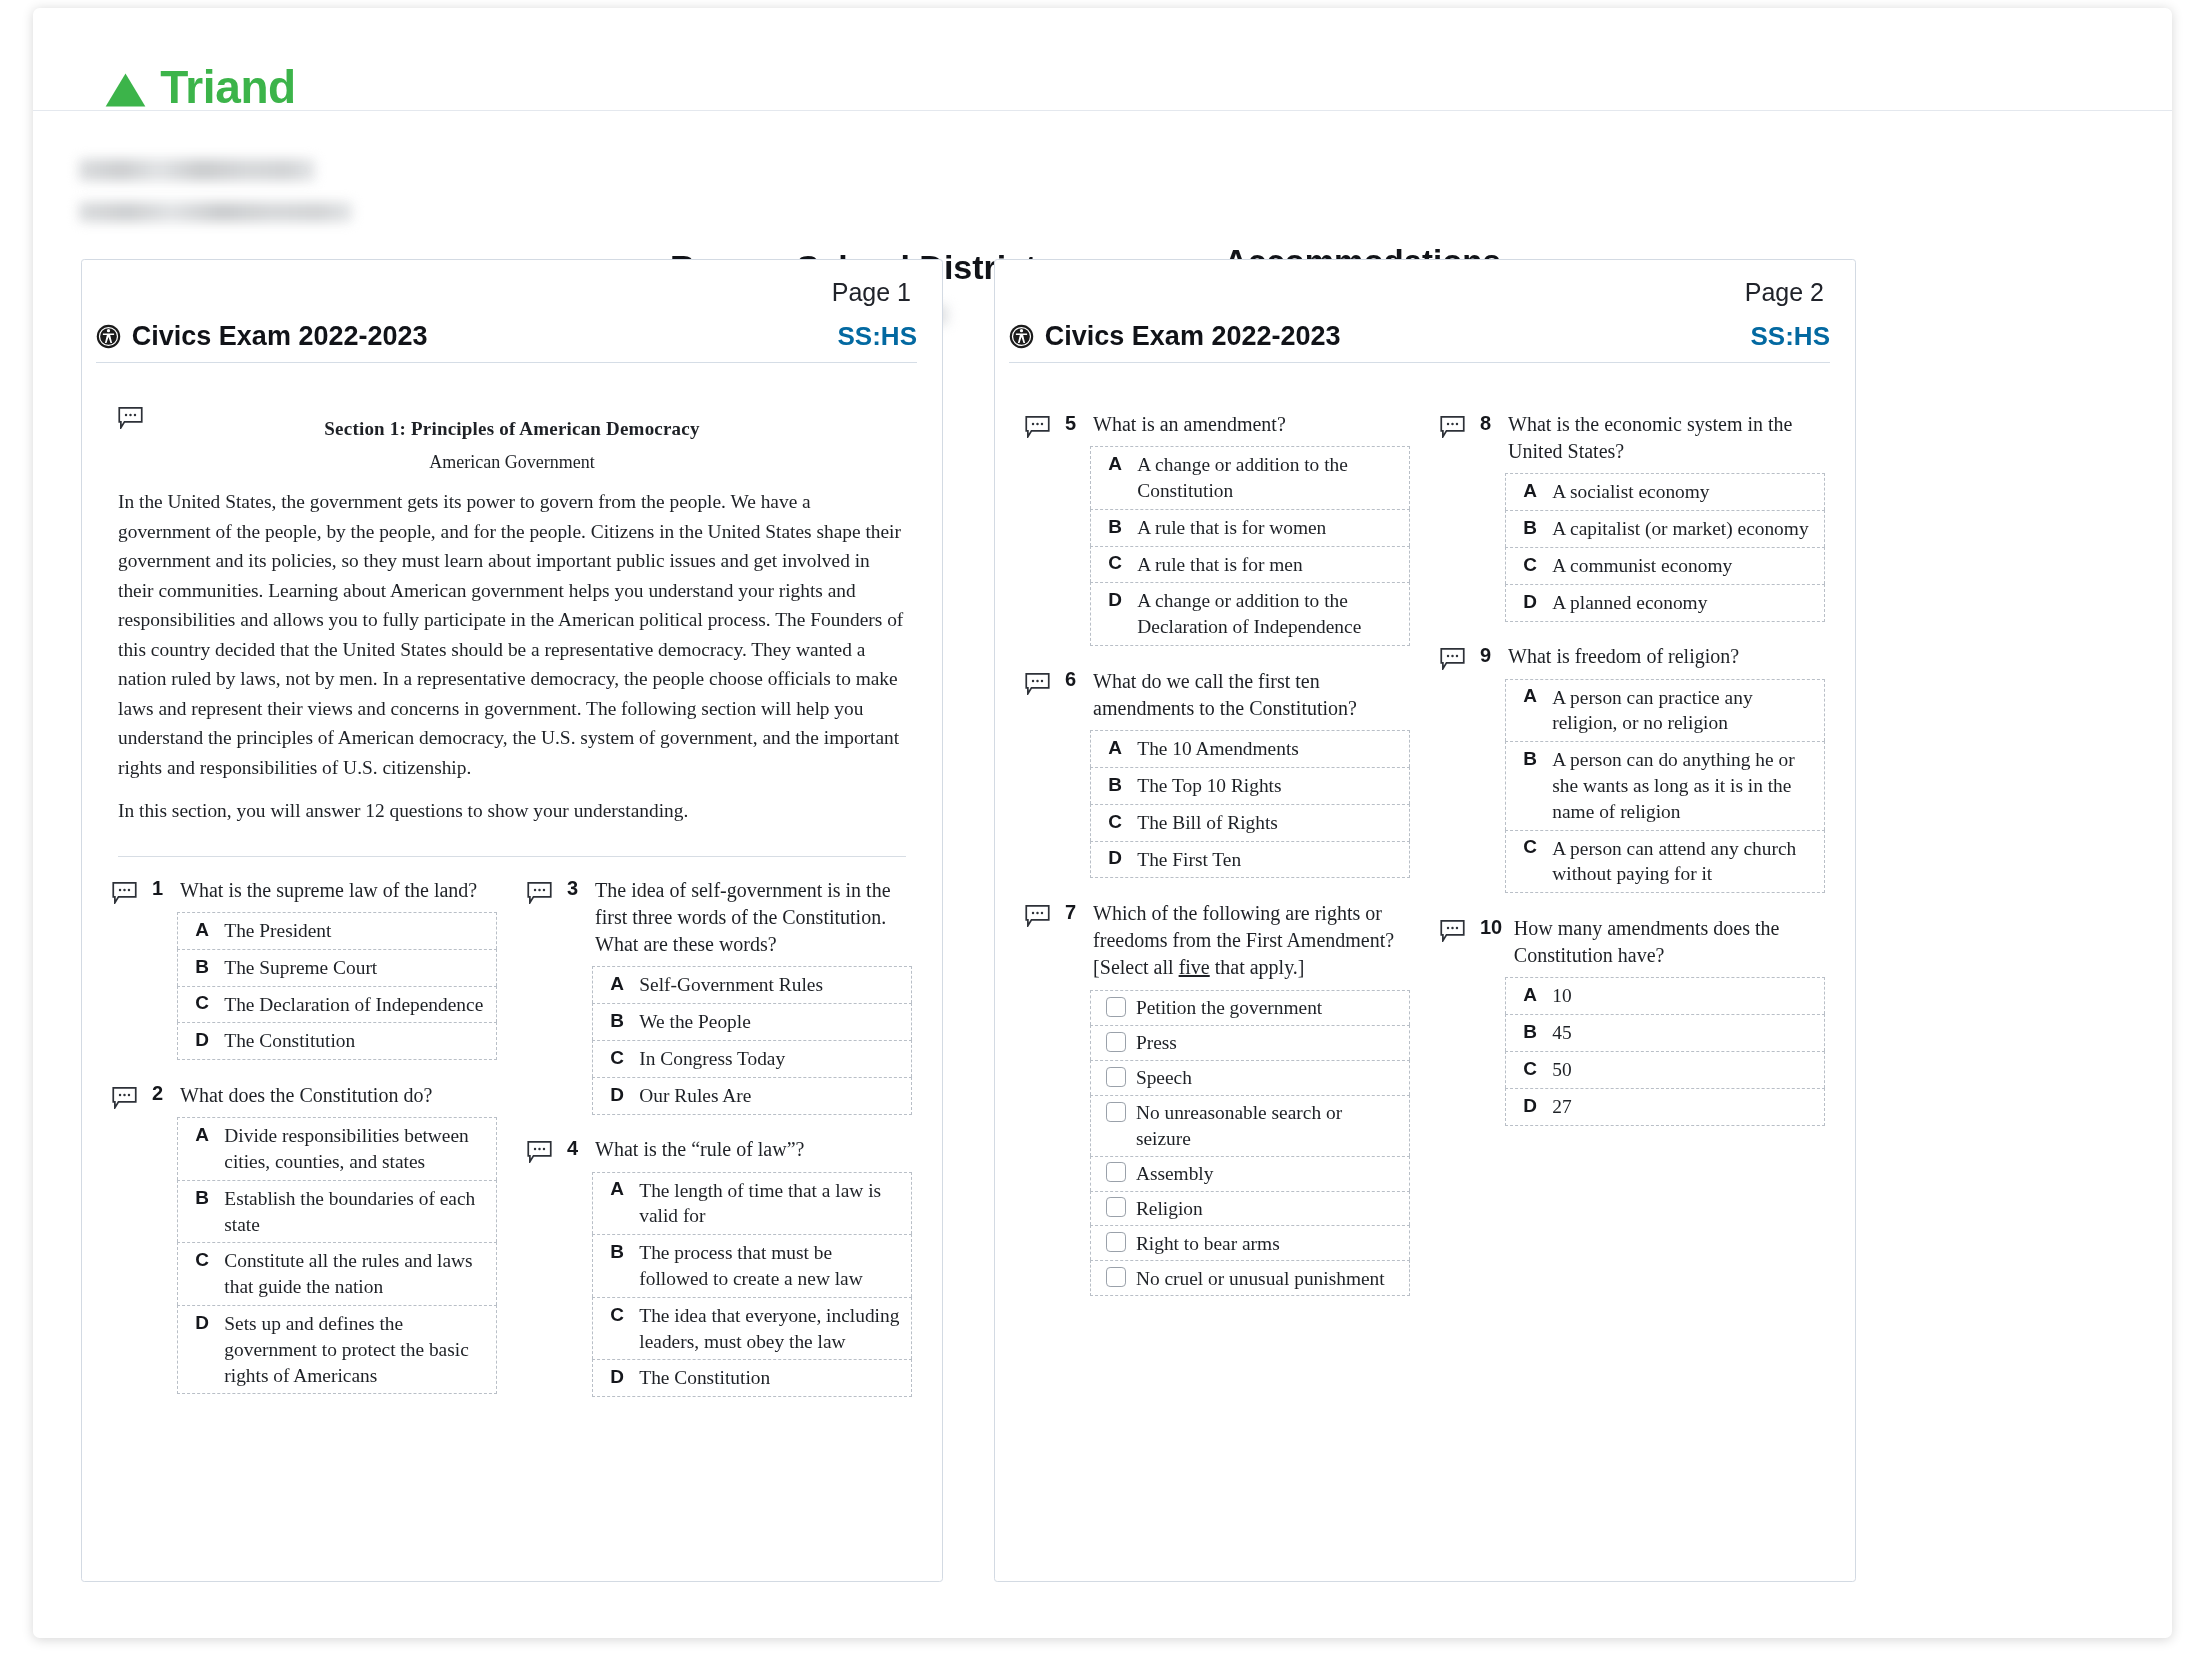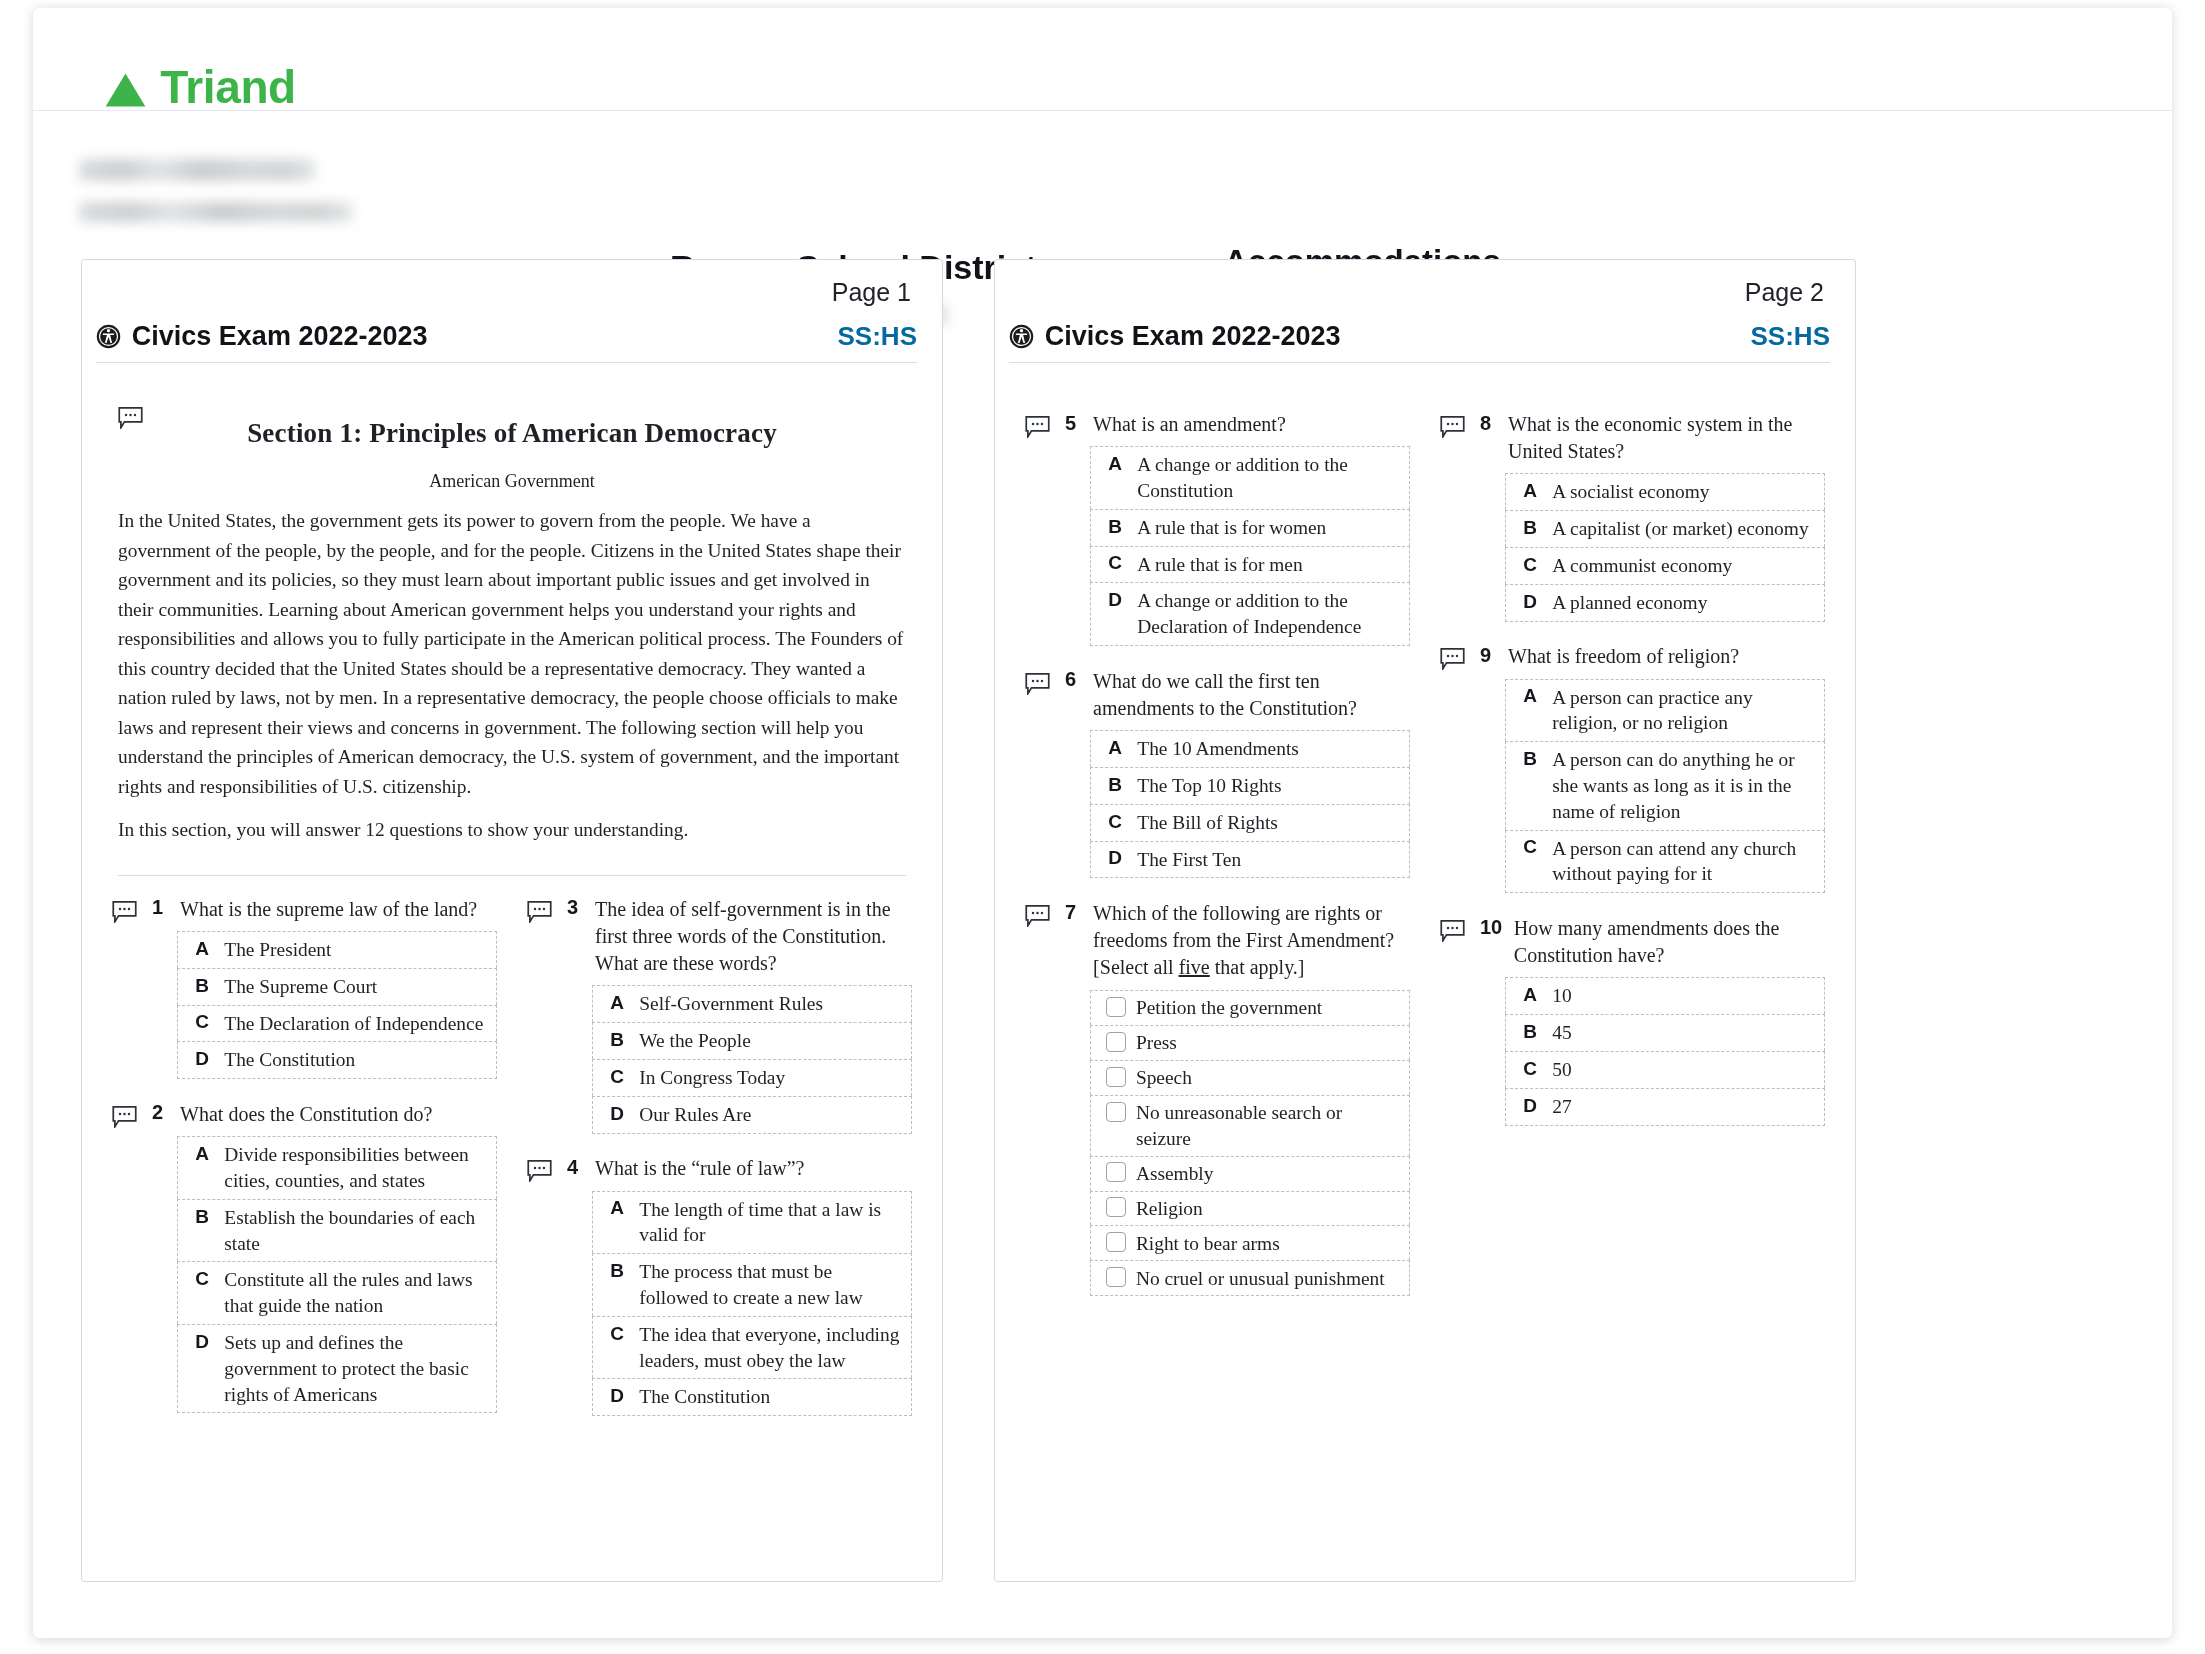--- a/index.html
+++ b/index.html
@@ -184,30 +184,30 @@
     padding: 20.7px 36px 0 36px;
   }
   .bubble {
     width: 25px; height: 22px;
     flex: 0 0 auto;
     display: block;
   }
   .intro-bubble { position: absolute; left: 36px; top: 23px; }
   .section-heading {
     text-align: center;
-    font-size: 27px;
+    font-size: 19px;
     font-weight: 700;
     font-family: "Liberation Serif", serif;
     margin: 13.2px 0 0 0;
     letter-spacing: 0.2px;
   }
   .section-sub {
     text-align: center;
     font-size: 18px;
-    margin: 22px 0 0 0;
+    margin: 12px 0 0 0;
   }
   .para {
     font-size: 19.4px;
     line-height: 1.52;
     margin: 14px 0 0 0;
     text-align: left;
   }
   .intro-rule {
     margin: 30px 36px 0 36px;
     border-top: 0.8px solid #d7dde4;

